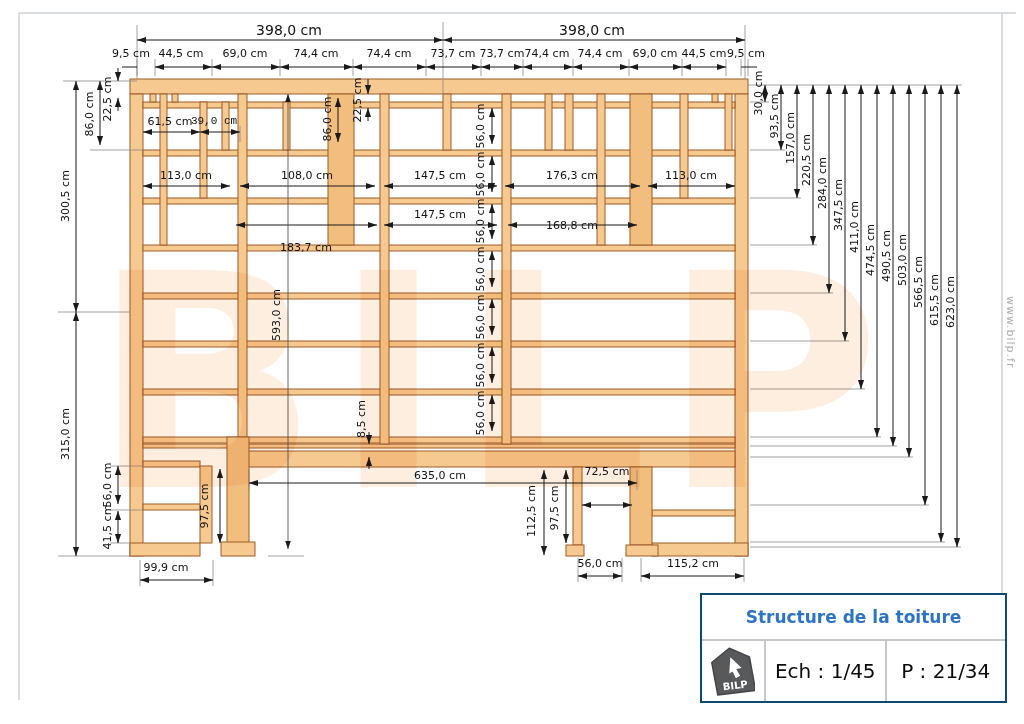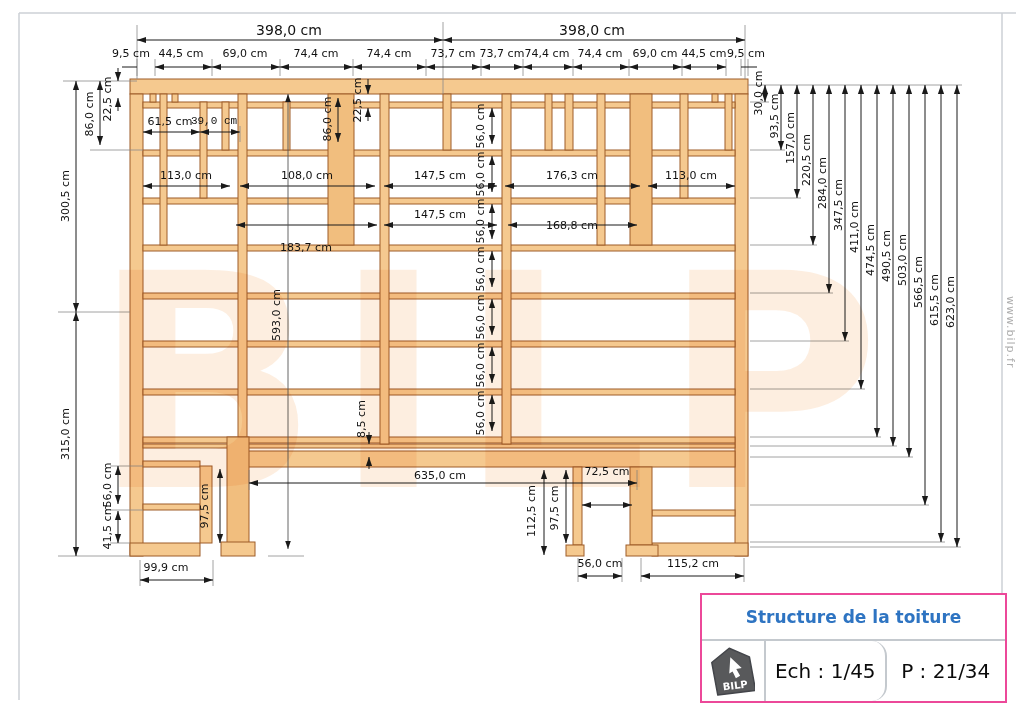--- a/index.html
+++ b/index.html
@@ -27,32 +27,32 @@
     transform:translate(-50%,-50%); line-height:1;
   }
   .dim-label.rot { transform:translate(-50%,-50%) rotate(-90deg); }
   .dim-label.big { font-size:14px; }
   #sidewm {
     position:absolute; left:1004px; top:296px; color:#ADADAD; font-size:11px;
     writing-mode:vertical-rl; letter-spacing:1px;
   }
   #title-block {
     position:absolute; left:700px; top:593px; width:307px; height:110px;
-    background:#fff; border:2px solid #ec4899; box-sizing:border-box;
+    background:#fff; border:2px solid #0c4a6e; box-sizing:border-box;
     display:flex; flex-direction:column;
   }
   #tb-title-row {
     height:44px; border-bottom:2px solid #C4C9CE; display:flex;
     align-items:center; justify-content:center;
   }
   #tb-title { color:#2E74C2; font-weight:bold; font-size:17px; }
   #tb-bottom { flex:1; display:flex; }
   .tb-cell { display:flex; align-items:center; justify-content:center; font-size:20px; color:#0A0A0A; }
   #tb-logo-cell { width:62px; border-right:2px solid #C4C9CE; }
-  #tb-ech-cell { flex:1; border-right:2px solid #C4C9CE;border-radius:15px; }
+  #tb-ech-cell { flex:1; border-right:2px solid #C4C9CE; }
   #tb-p-cell { flex:1;justify-content:center; }
 </style>
 </head>
 <body>
 
 <div id="stage">
 
   <svg id="drawing" width="1024" height="724">
     <defs>
       <marker id="ar" viewBox="0 0 10 8" refX="9.5" refY="4" markerWidth="10" markerHeight="8" orient="auto-start-reverse">

